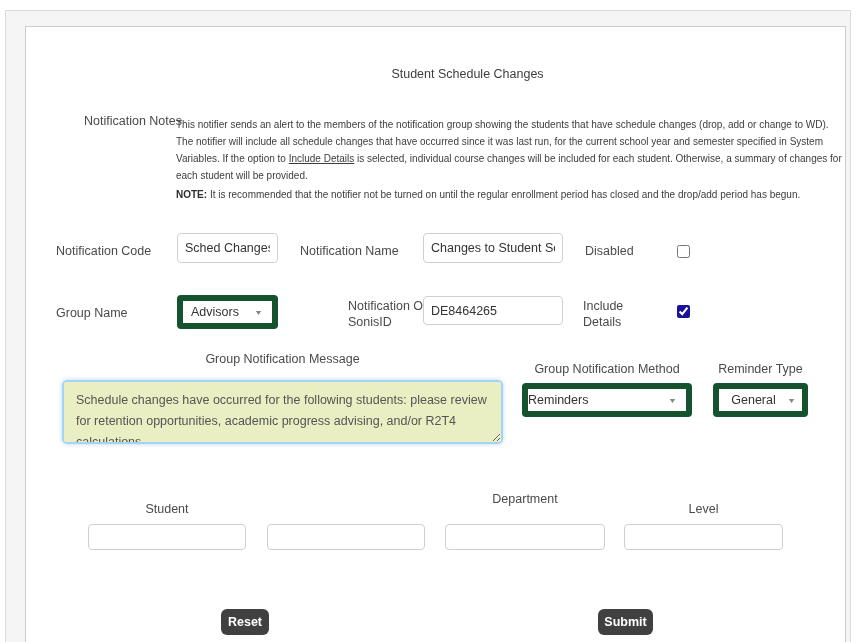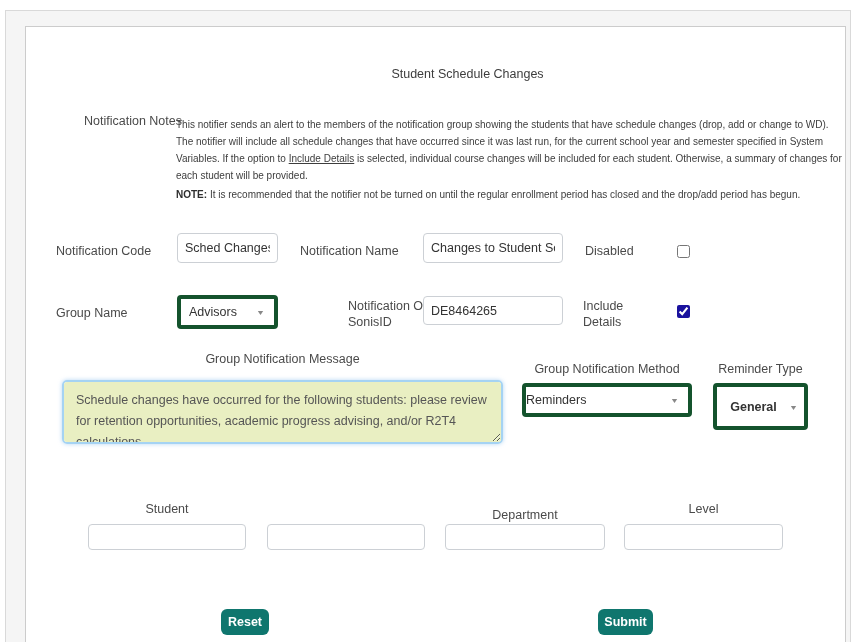--- a/index.html
+++ b/index.html
@@ -46,21 +46,21 @@
     border-radius: 4px;
     background: #fff;
     font-family: inherit;
     font-size: 12.5px;
     color: #333;
     padding: 0 7px;
     outline: none;
   }
 
   .select-box {
-    border: 4px solid #14532d;
+    border: 6px solid #14532d;
     border-radius: 4px;
     background: #fff;
     font-size: 12.5px;
     color: #333;
     display: flex;
     align-items: center;
     cursor: default;
   }
   .select-box .caret {
     position: absolute;
@@ -84,21 +84,21 @@
     padding: 8px 12px;
     font-family: inherit;
     font-size: 12.5px;
     line-height: 21px;
     color: #555;
     outline: none;
     resize: both;
   }
 
   .btn {
-    background: #0f766e;
+    background: #404040;
     color: #ffffff;
     border: none;
     border-radius: 6px;
     font-family: inherit;
     font-size: 12.5px;
     font-weight: bold;
     height: 26px;
     cursor: pointer;
   }
 </style>
@@ -136,31 +136,31 @@
 <div class="abs field-label msg-label" style="left:62px; top:352px; width:441px;">Group Notification Message</div>
 <textarea class="abs message-area" spellcheck="false" style="">Schedule changes have occurred for the following students: please review for retention opportunities, academic progress advising, and/or R2T4 calculations.</textarea>
 
 <div class="abs field-label msg-label" style="left:522px; top:362px; width:170px;">Group Notification Method</div>
 <div class="abs select-box" style="left:522px; top:383px; width:170px; height:34px; justify-content:flex-start;">
   <span>Reminders</span>
   <span class="caret">▼</span>
 </div>
 
 <div class="abs field-label msg-label" style="left:713px; top:362px; width:95px;">Reminder Type</div>
-<div class="abs select-box" style="left:713px; top:383px; width:95px; height:47px; justify-content:center; padding-right:14px;font-weight:bold;">
+<div class="abs select-box" style="left:713px; top:383px; width:95px; height:34px; justify-content:center; padding-right:14px;">
   <span>General</span>
   <span class="caret" style="right:7px;">▼</span>
 </div>
 
 <div class="abs field-label msg-label" style="left:88px; top:502px; width:158px;">Student</div>
 <input class="abs text-input" style="left: 88px; top: 524px; width: 158px; height: 26px;" value="">
 
 <div class="abs field-label msg-label" style="left:267px; top:502px; width:158px;margin-top:32px;">Campus</div>
 <input class="abs text-input" style="left: 267px; top: 524px; width: 158px; height: 26px;" value="">
 
-<div class="abs field-label msg-label" style="left:445px; top:508px; width:160px;">Department</div>
+<div class="abs field-label msg-label" style="left:445px; top:492px; width:160px;">Department</div>
 <input class="abs text-input" style="left: 445px; top: 524px; width: 160px; height: 26px;" value="">
 
 <div class="abs field-label msg-label" style="left:624px; top:502px; width:159px;">Level</div>
 <input class="abs text-input" style="left: 624px; top: 524px; width: 159px; height: 26px;" value="">
 
 <button class="abs btn" style="left:221px; top:609px; width:48px;">Reset</button>
 <button class="abs btn" style="left:598px; top:609px; width:55px;">Submit</button>
 
 </body></html>

